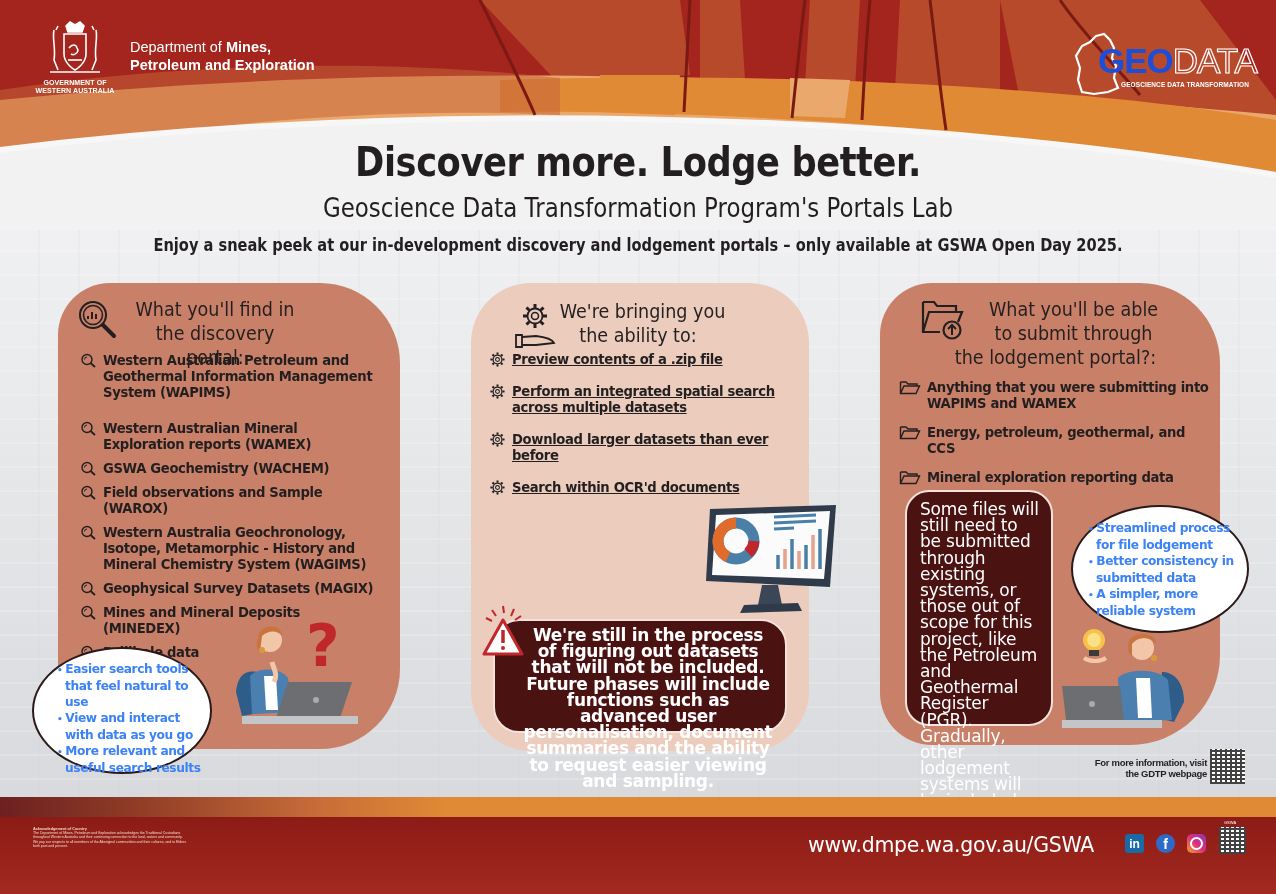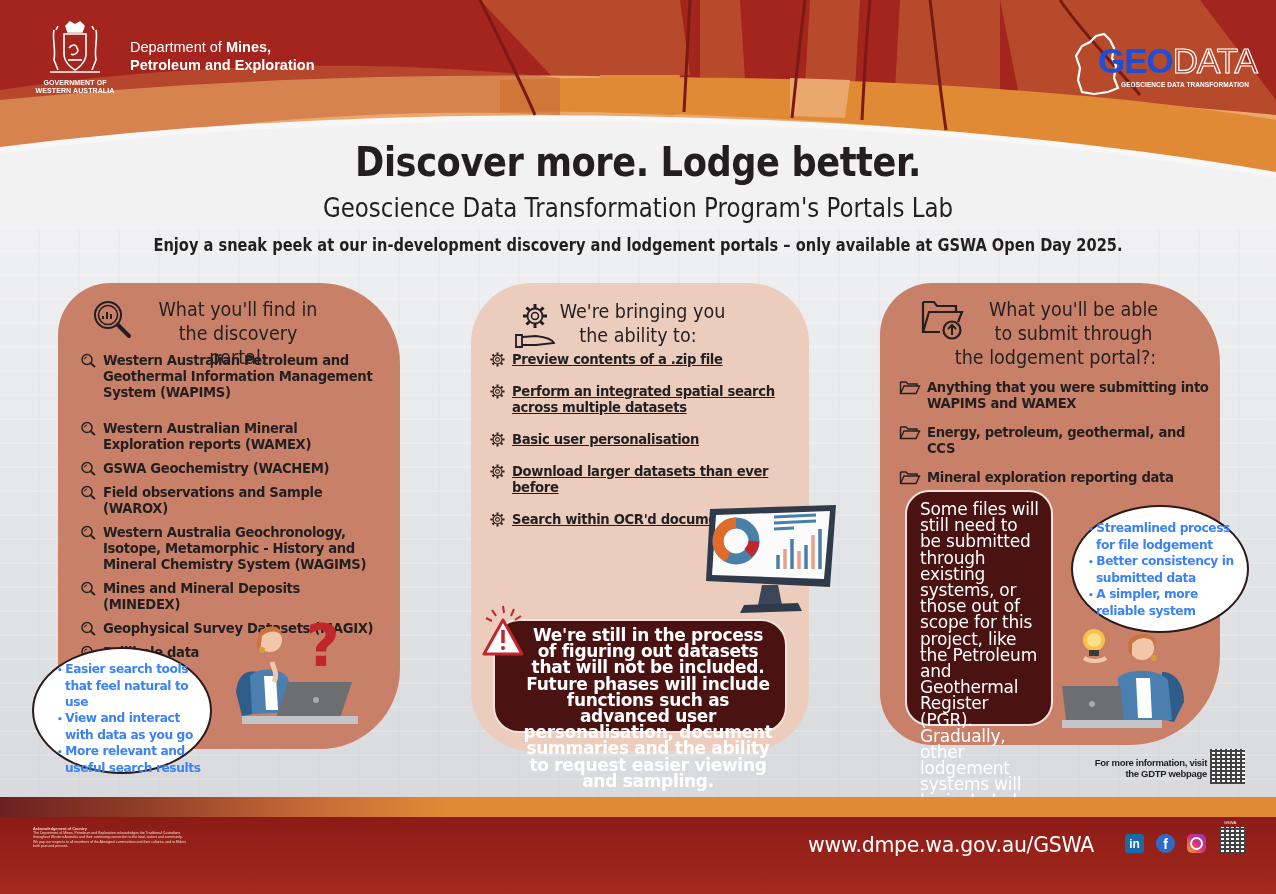--- a/index.html
+++ b/index.html
@@ -170,21 +170,21 @@
   </svg>
   <div class="geo-word"><span class="geo">GEO</span><span class="data">DATA</span></div>
   <div class="geo-sub">GEOSCIENCE DATA TRANSFORMATION</div>
 </div>
 
 <div class="title title-main">Discover more. Lodge better.</div>
 <div class="title title-sub">Geoscience Data Transformation Program's Portals Lab</div>
 <div class="title title-desc">Enjoy a sneak peek at our in-development discovery and lodgement portals – only available at GSWA Open Day 2025.</div>
 
 <div class="panel panel-left"></div>
-<div class="panel-head" style="left:92px; top:299px;gap:8px;">
+<div class="panel-head" style="left:77px; top:299px;">
   <svg class="h-icon" width="40" height="40" viewBox="0 0 40 40">
     <circle cx="16" cy="16" r="13" fill="none" stroke="#231f20" stroke-width="2"></circle>
     <circle cx="16" cy="16" r="9.5" fill="none" stroke="#231f20" stroke-width="1.6"></circle>
     <path d="M11 20 L11 17 M15 20 L15 13 M19 20 L19 15" stroke="#231f20" stroke-width="2"></path>
     <path d="M26 26 L37 37" stroke="#231f20" stroke-width="4" stroke-linecap="round"></path>
   </svg>
   <div class="h-text" style="margin-left:8px; margin-top:-1px; width:200px;">
     <div>What you'll find in</div>
     <div>the discovery portal:</div>
   </div>
@@ -223,35 +223,35 @@
     <span class="li-text">Field observations and Sample (WAROX)</span>
   </li>
   <li>
     <svg class="li-icon" viewBox="0 0 17 15">
         <circle cx="7" cy="6.5" r="5" fill="none" stroke="#231f20" stroke-width="1.4"></circle>
         <path d="M4.5 6.5 A2.5 2.5 0 0 1 7 4" fill="none" stroke="#231f20" stroke-width="1"></path>
         <path d="M10.5 10 L15 14" stroke="#231f20" stroke-width="1.8"></path>
       </svg>
     <span class="li-text">Western Australia Geochronology, Isotope, Metamorphic - History and Mineral Chemistry System (WAGIMS)</span>
   </li>
+  <li>
+    <svg class="li-icon" viewBox="0 0 17 15">
+        <circle cx="7" cy="6.5" r="5" fill="none" stroke="#231f20" stroke-width="1.4"></circle>
+        <path d="M4.5 6.5 A2.5 2.5 0 0 1 7 4" fill="none" stroke="#231f20" stroke-width="1"></path>
+        <path d="M10.5 10 L15 14" stroke="#231f20" stroke-width="1.8"></path>
+      </svg>
+    <span class="li-text">Geophysical Survey Datasets (MAGIX)</span>
+  </li>
   <li style="margin-top:4px;">
     <svg class="li-icon" viewBox="0 0 17 15">
         <circle cx="7" cy="6.5" r="5" fill="none" stroke="#231f20" stroke-width="1.4"></circle>
         <path d="M4.5 6.5 A2.5 2.5 0 0 1 7 4" fill="none" stroke="#231f20" stroke-width="1"></path>
         <path d="M10.5 10 L15 14" stroke="#231f20" stroke-width="1.8"></path>
       </svg>
     <span class="li-text">Mines and Mineral Deposits (MINEDEX)</span>
-  </li>
-  <li>
-    <svg class="li-icon" viewBox="0 0 17 15">
-        <circle cx="7" cy="6.5" r="5" fill="none" stroke="#231f20" stroke-width="1.4"></circle>
-        <path d="M4.5 6.5 A2.5 2.5 0 0 1 7 4" fill="none" stroke="#231f20" stroke-width="1"></path>
-        <path d="M10.5 10 L15 14" stroke="#231f20" stroke-width="1.8"></path>
-      </svg>
-    <span class="li-text">Geophysical Survey Datasets (MAGIX)</span>
   </li>
   <li>
     <svg class="li-icon" viewBox="0 0 17 15">
         <circle cx="7" cy="6.5" r="5" fill="none" stroke="#231f20" stroke-width="1.4"></circle>
         <path d="M4.5 6.5 A2.5 2.5 0 0 1 7 4" fill="none" stroke="#231f20" stroke-width="1"></path>
         <path d="M10.5 10 L15 14" stroke="#231f20" stroke-width="1.8"></path>
       </svg>
     <span class="li-text">Drillhole data</span>
   </li>
 </ul>
@@ -336,39 +336,20 @@
             <path d="M-8 0 L-5.5 0"></path>
             <path d="M5.5 0 L8 0"></path>
             <path d="M-5.7 -5.7 L-3.9 -3.9"></path>
             <path d="M3.9 3.9 L5.7 5.7"></path>
             <path d="M-5.7 5.7 L-3.9 3.9"></path>
             <path d="M3.9 -3.9 L5.7 -5.7"></path>
           </g>
         </g>
       </svg>
     <span class="li-text">Perform an integrated spatial search across multiple datasets</span>
-  </li>
-  <li>
-    <svg class="li-icon" viewBox="0 0 17 17">
-        <g transform="translate(8.5,8.5)">
-          <circle r="5" fill="none" stroke="#231f20" stroke-width="1.4"></circle>
-          <circle r="2.2" fill="none" stroke="#231f20" stroke-width="1.2"></circle>
-          <g stroke="#231f20" stroke-width="2.2">
-            <path d="M0 -8 L0 -5.5"></path>
-            <path d="M0 5.5 L0 8"></path>
-            <path d="M-8 0 L-5.5 0"></path>
-            <path d="M5.5 0 L8 0"></path>
-            <path d="M-5.7 -5.7 L-3.9 -3.9"></path>
-            <path d="M3.9 3.9 L5.7 5.7"></path>
-            <path d="M-5.7 5.7 L-3.9 3.9"></path>
-            <path d="M3.9 -3.9 L5.7 -5.7"></path>
-          </g>
-        </g>
-      </svg>
-    <span class="li-text">Basic user personalisation</span>
   </li>
   <li>
     <svg class="li-icon" viewBox="0 0 17 17">
         <g transform="translate(8.5,8.5)">
           <circle r="5" fill="none" stroke="#231f20" stroke-width="1.4"></circle>
           <circle r="2.2" fill="none" stroke="#231f20" stroke-width="1.2"></circle>
           <g stroke="#231f20" stroke-width="2.2">
             <path d="M0 -8 L0 -5.5"></path>
             <path d="M0 5.5 L0 8"></path>
             <path d="M-8 0 L-5.5 0"></path>

